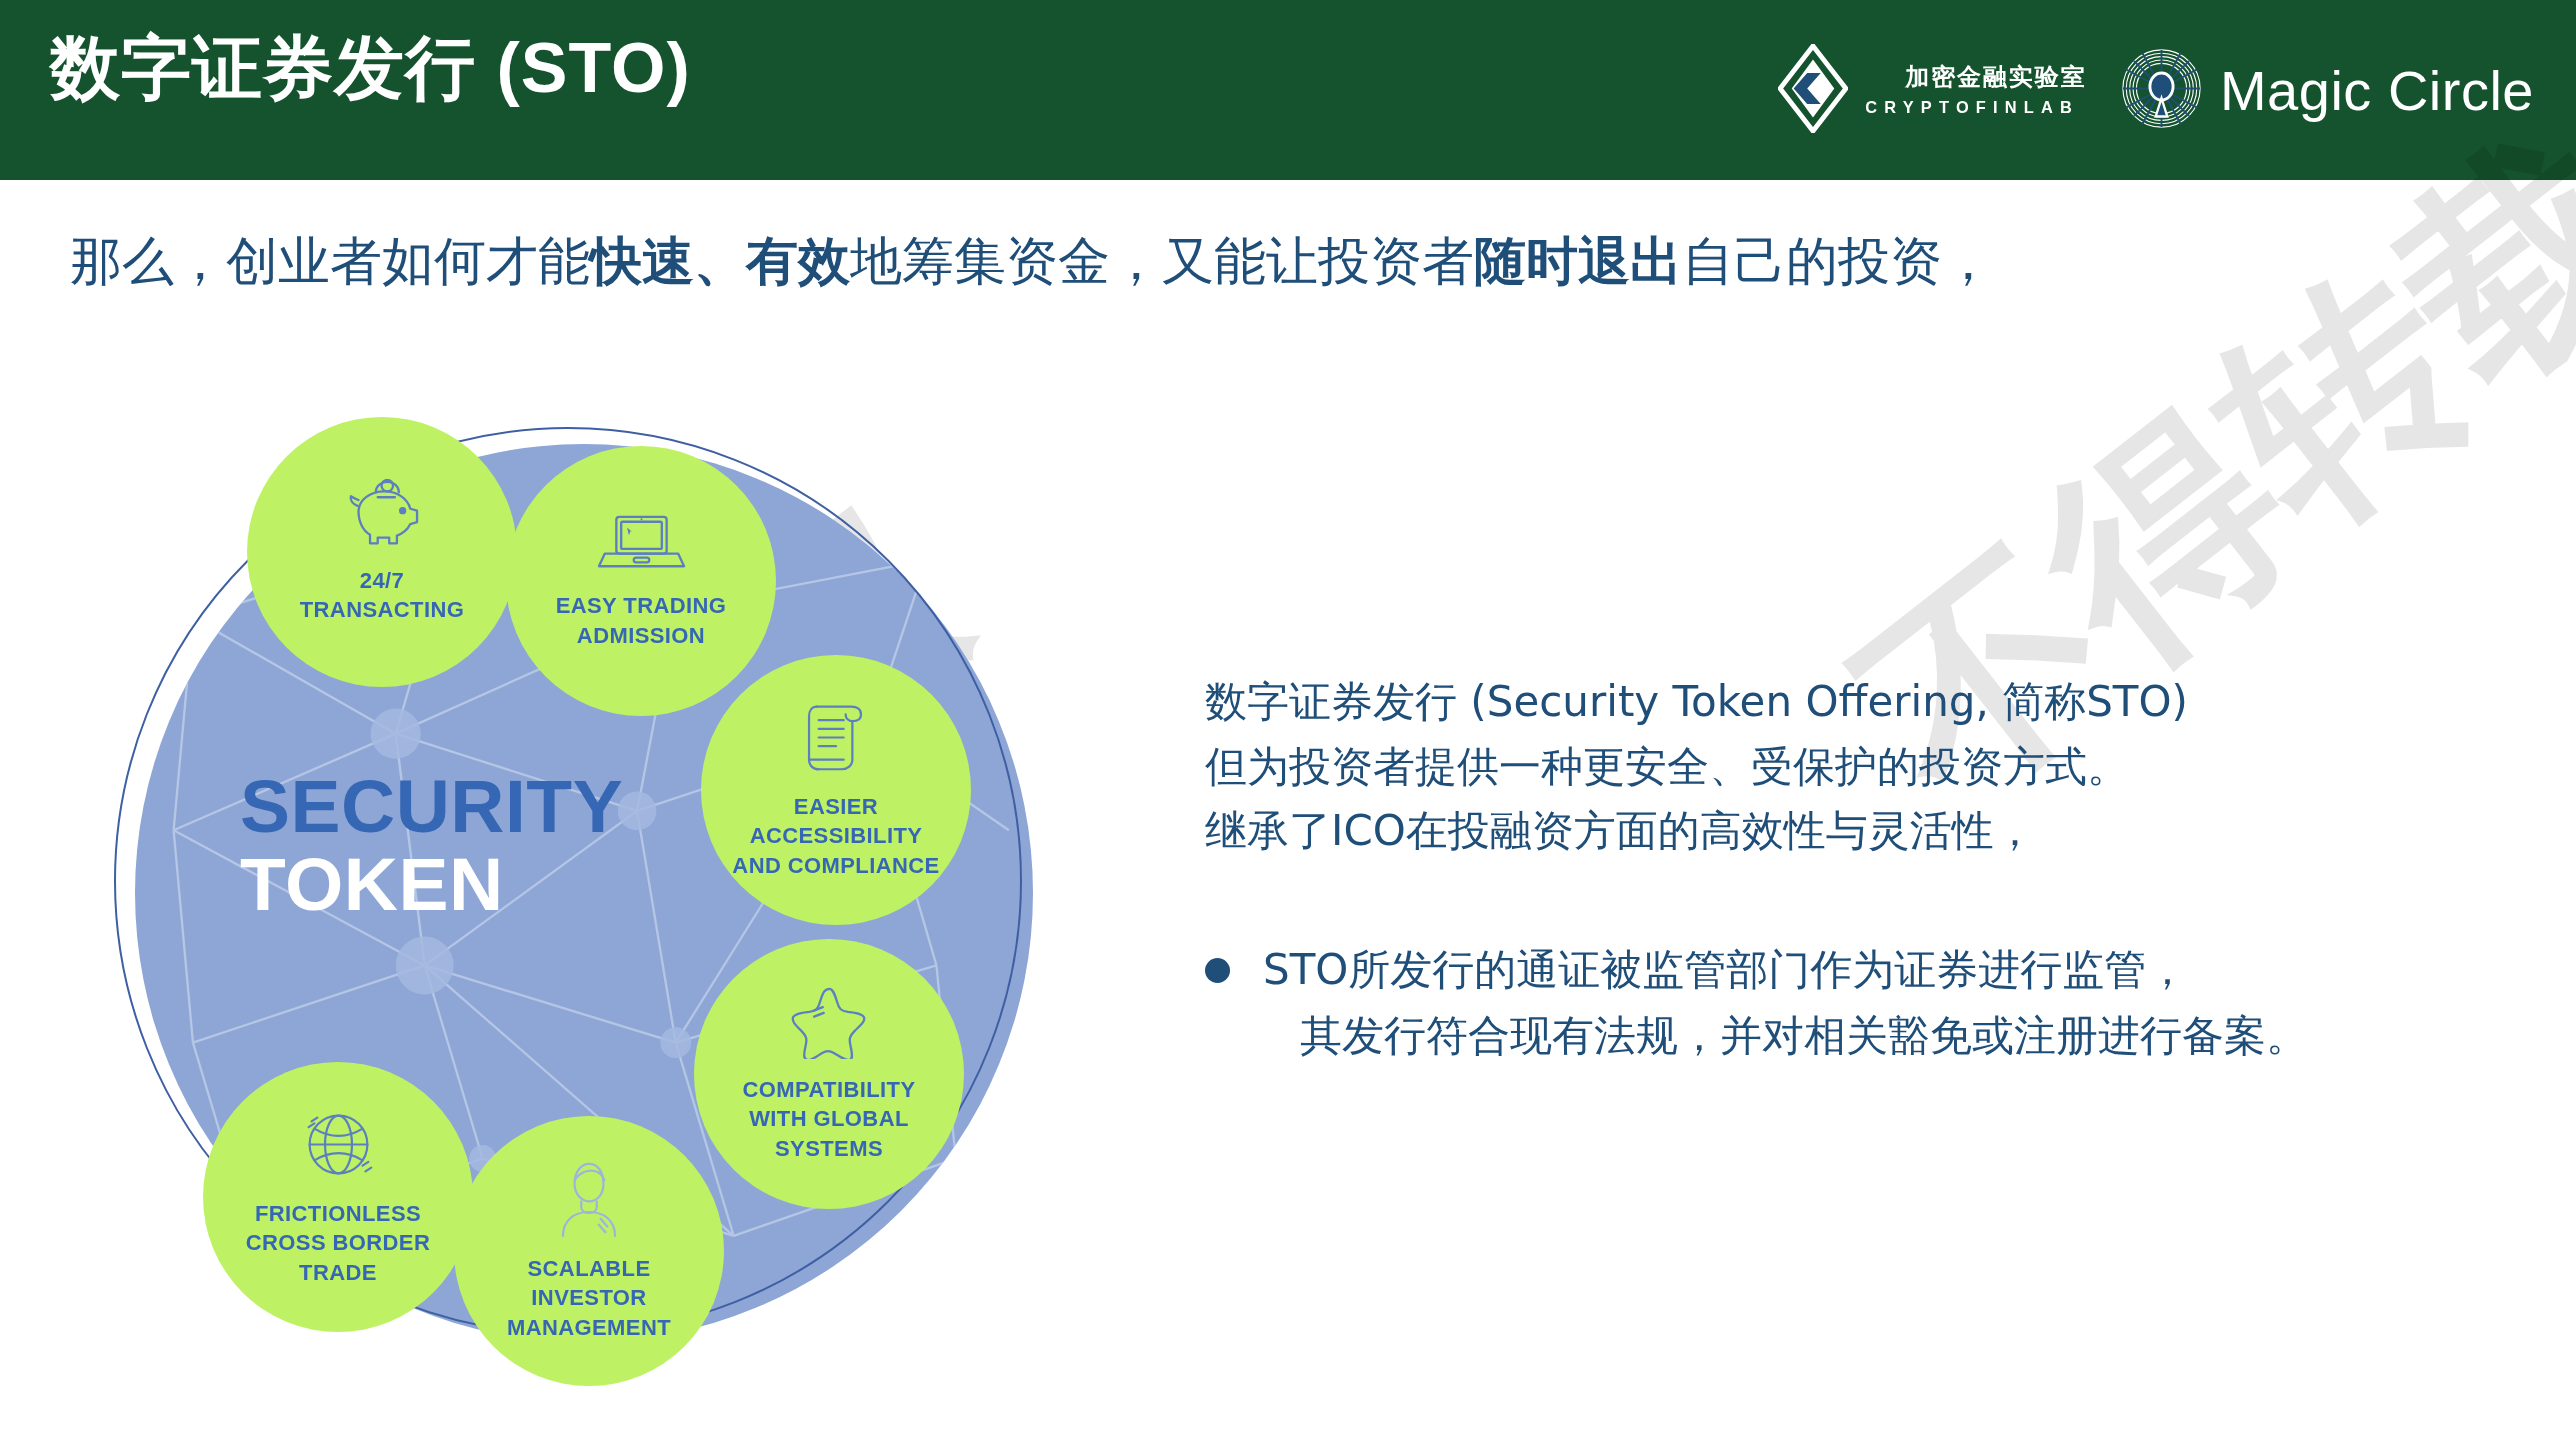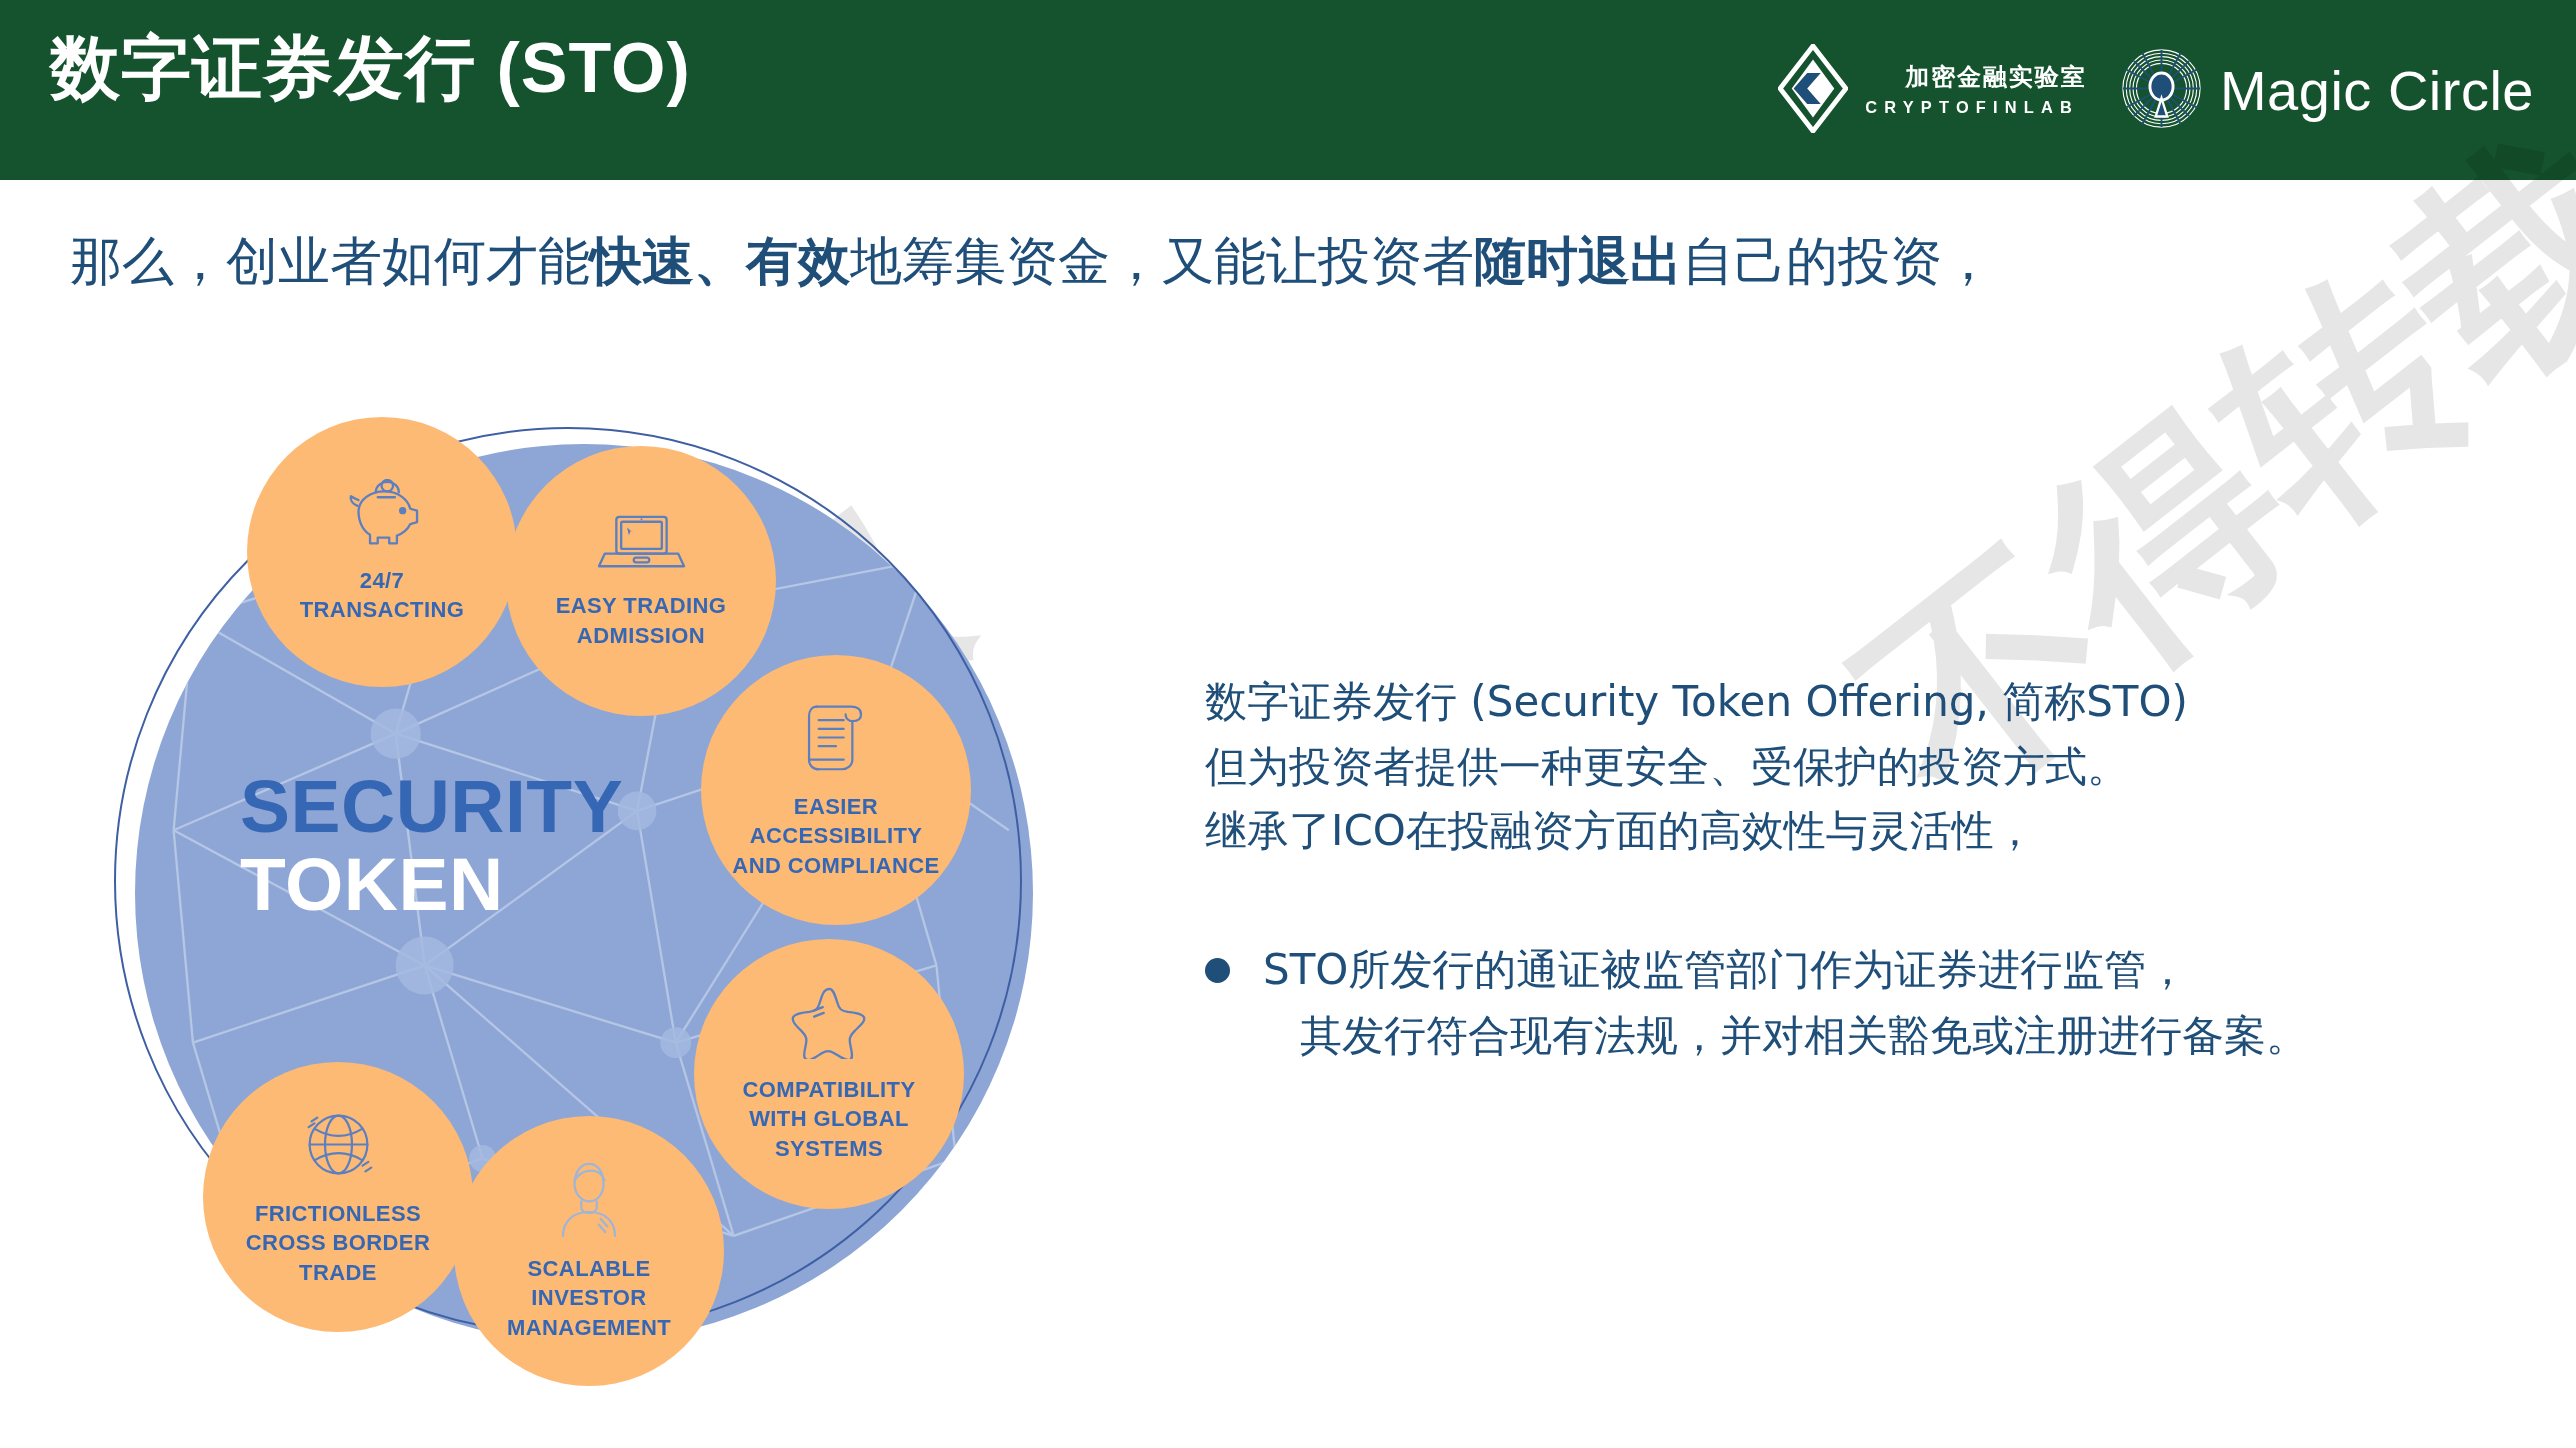--- a/index.html
+++ b/index.html
@@ -142,21 +142,21 @@
     height: 908px;
     border-radius: 50%;
     border: 2.9px solid #3E5FA3;
     box-sizing: border-box;
   }
   #net-svg { position: absolute; left: 0; top: 0; }
 
   .node-circle {
     position: absolute;
     border-radius: 50%;
-    background: #fdba74;
+    background: #bef264;
     display: flex;
     flex-direction: column;
     align-items: center;
     justify-content: center;
     text-align: center;
   }
   .node-icon { display: block; }
   .node-label {
     color: #3667B5;
     font-weight: bold;

